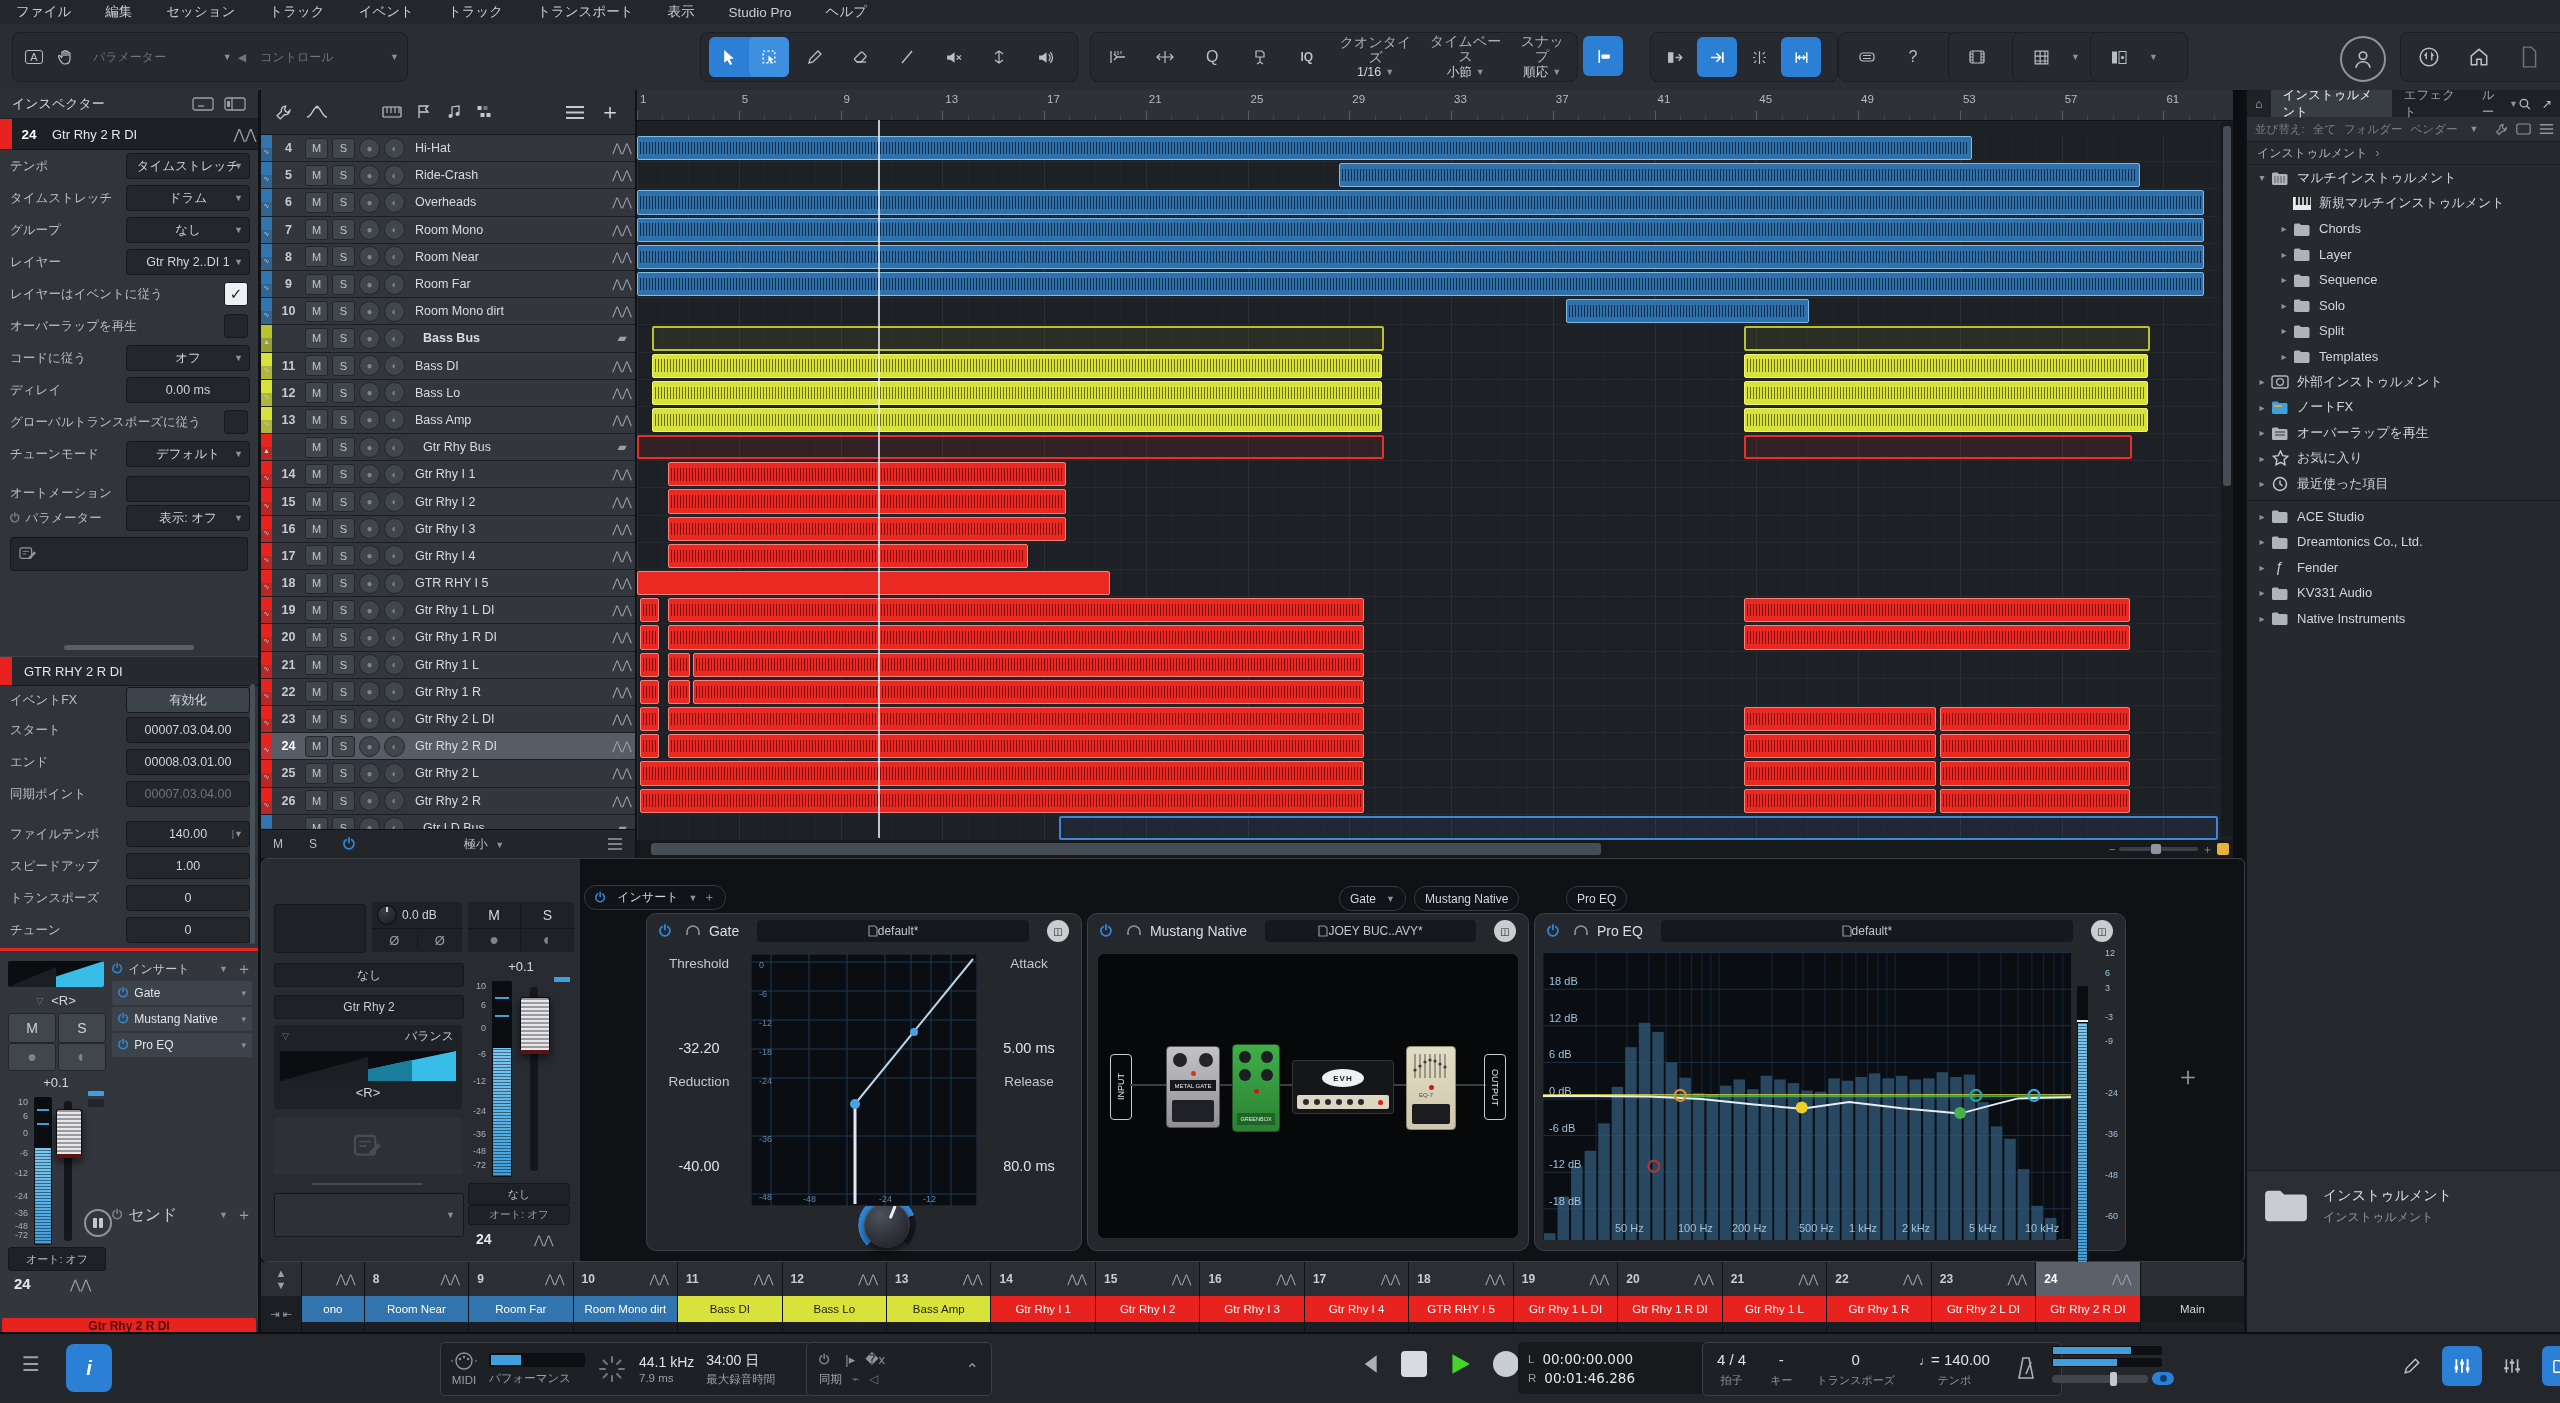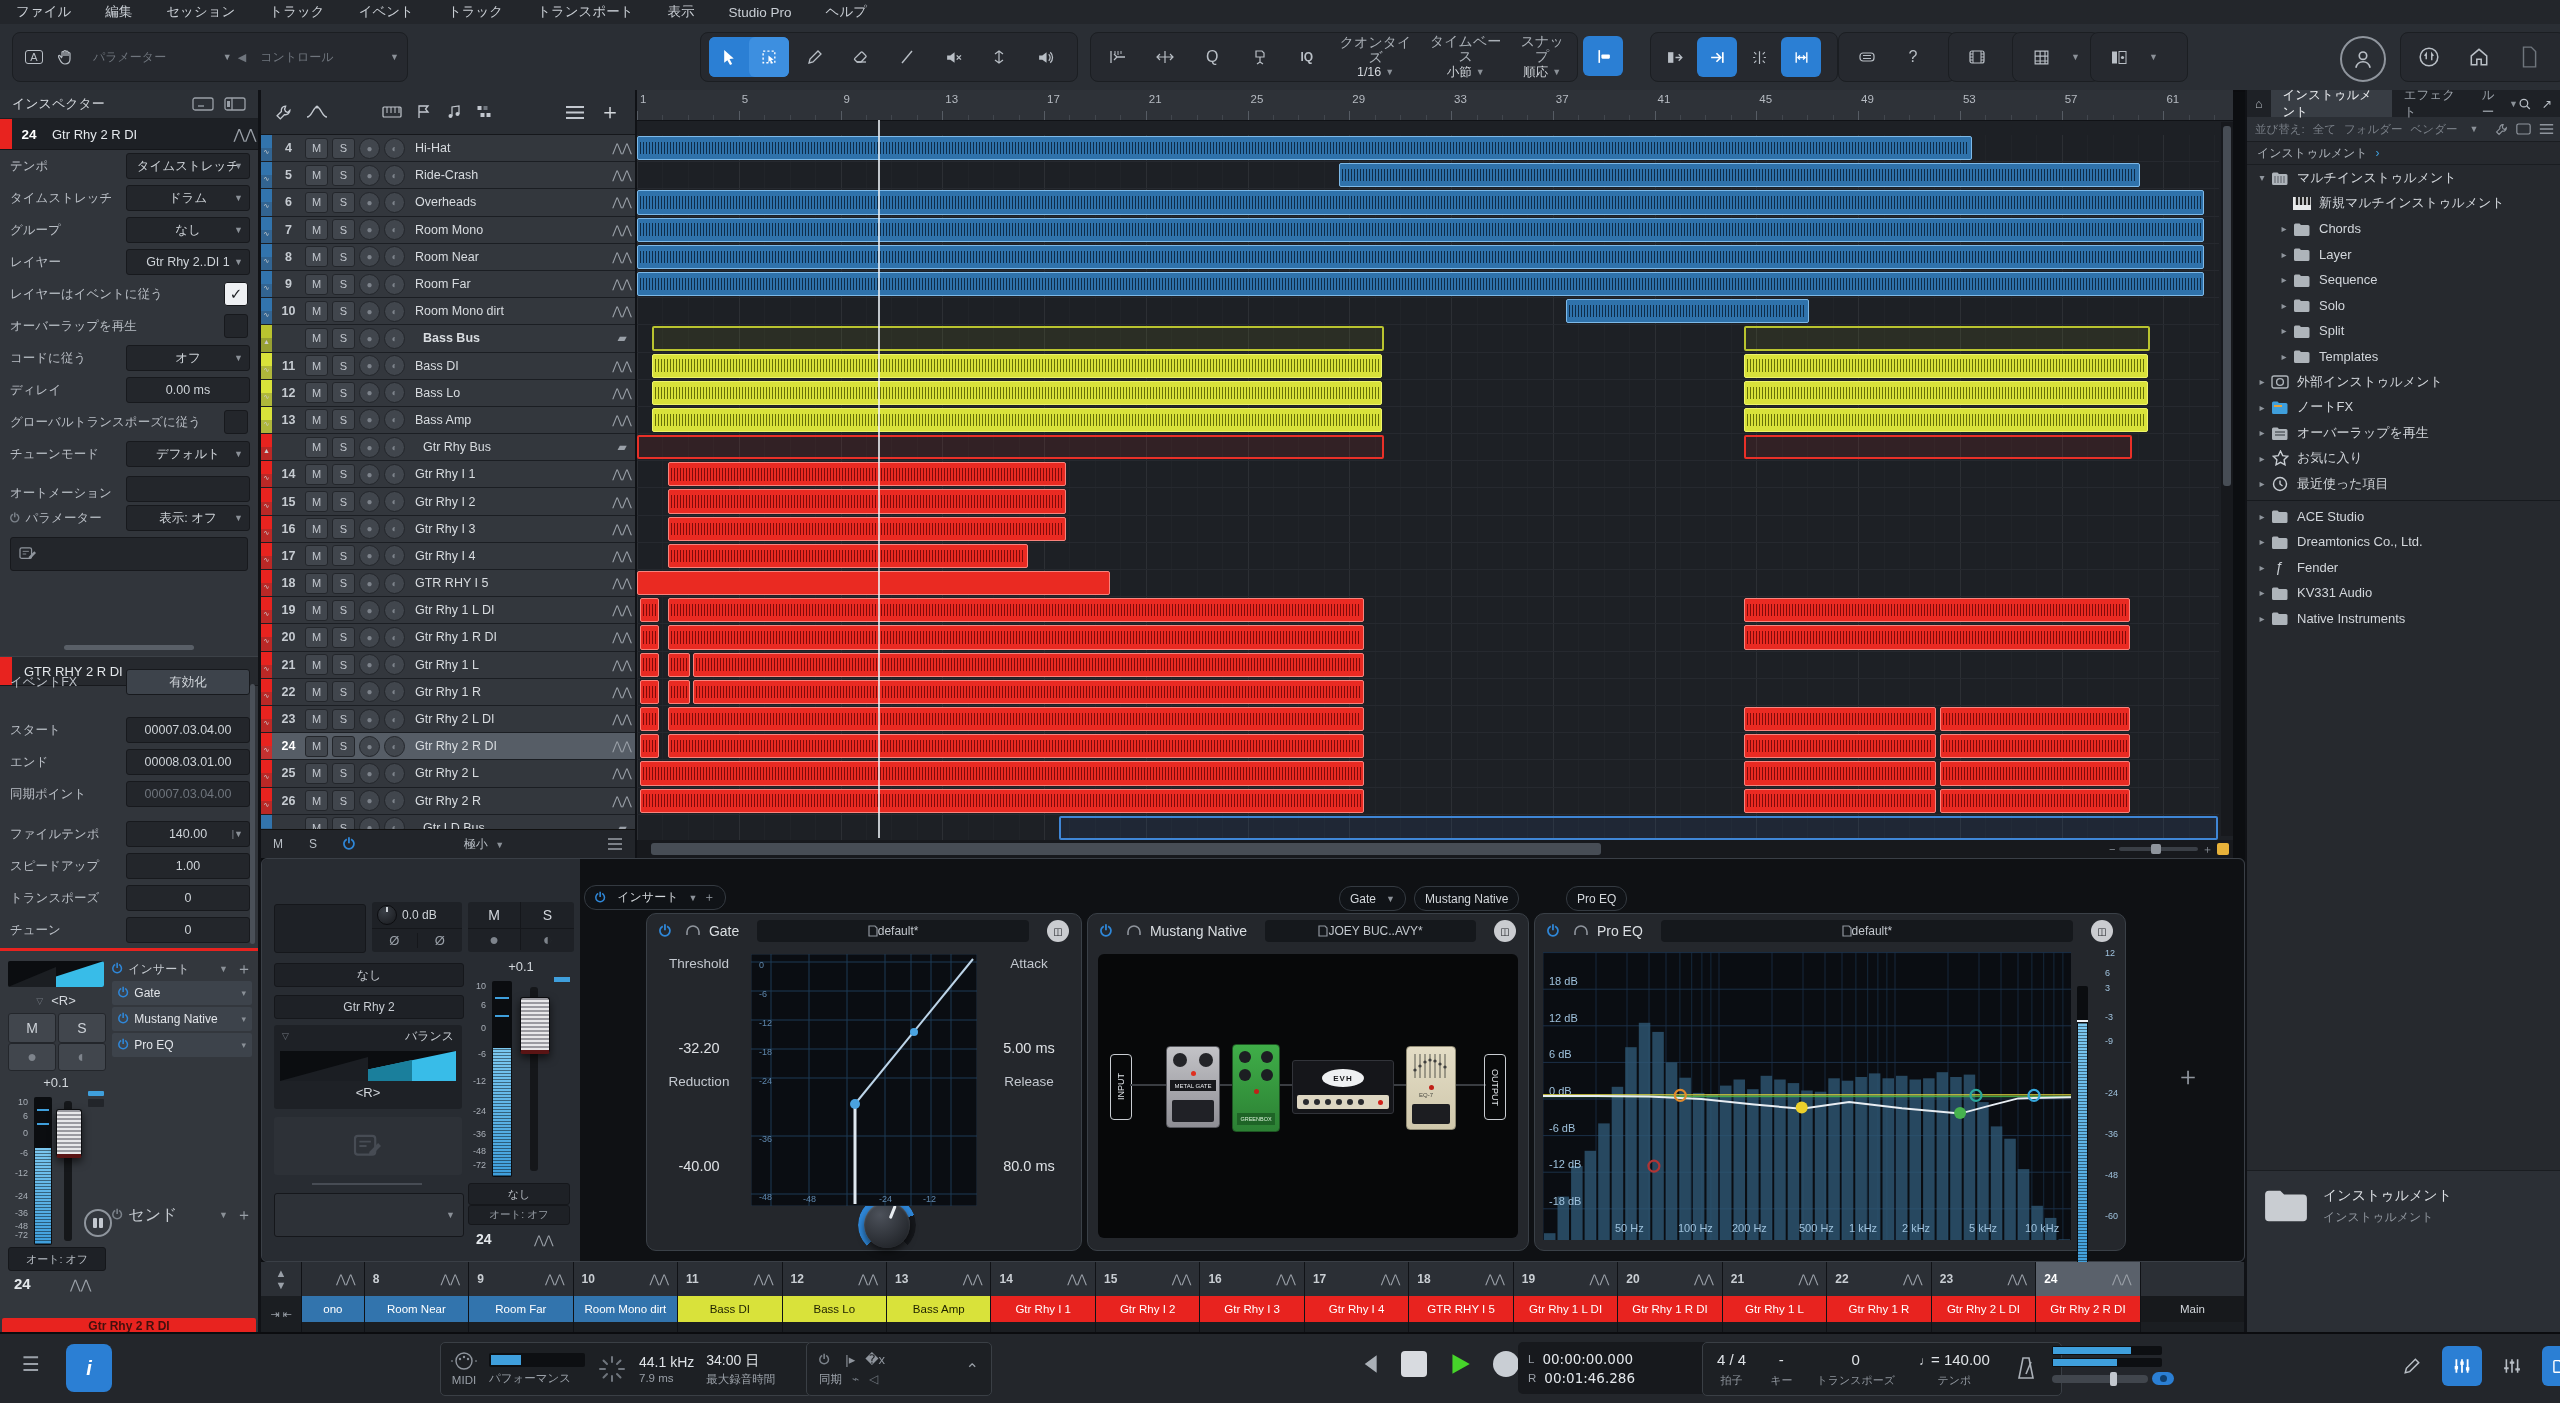--- a/index.html
+++ b/index.html
@@ -454,21 +454,21 @@
             <path d="M11 12l6-6 2 2-6 6-2.5.5z" fill="#8f959d"></path>
           </svg>
         </div>
       </div>
     </div>
   <div class="abs" style="left:64px;top:555px;width:130px;height:5px;background:#595f67;border-radius:3px;"></div>
   <div class="ehead abs" style="left:0;top:566px;width:100%;">
     <div class="redtab"></div>
     <span style="padding-left:12px;">GTR RHY 2 R DI</span>
   </div>
-  <div class="irow abs" style="left:0;top:576px;width:238px;">
+  <div class="irow abs" style="left:0;top:594px;width:238px;">
     <span>イベントFX</span>
     <div class="ibox" style="background:#3d434b;top:auto;">
         <span>有効化</span>
       </div>
   </div>
   <div id="event-rows" class="abs" style="left:0;top:624px;width:258px;">
       <div class="irow" style="position: relative;">
         <span>スタート</span>
         <div class="ibox">
           <span>00007.03.04.00</span>

